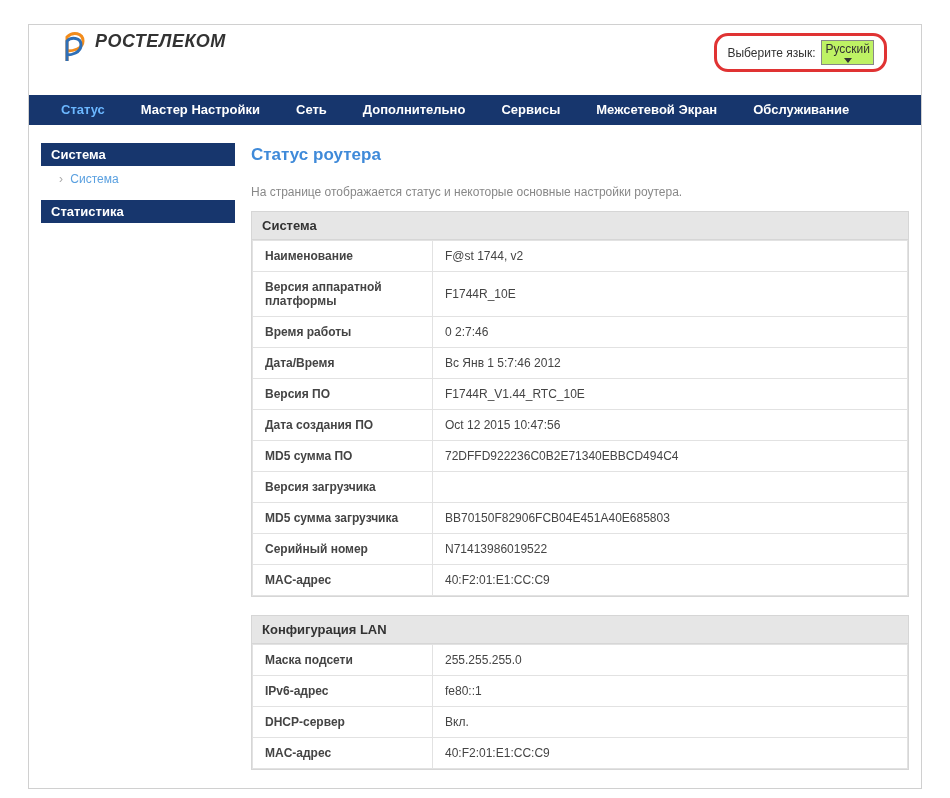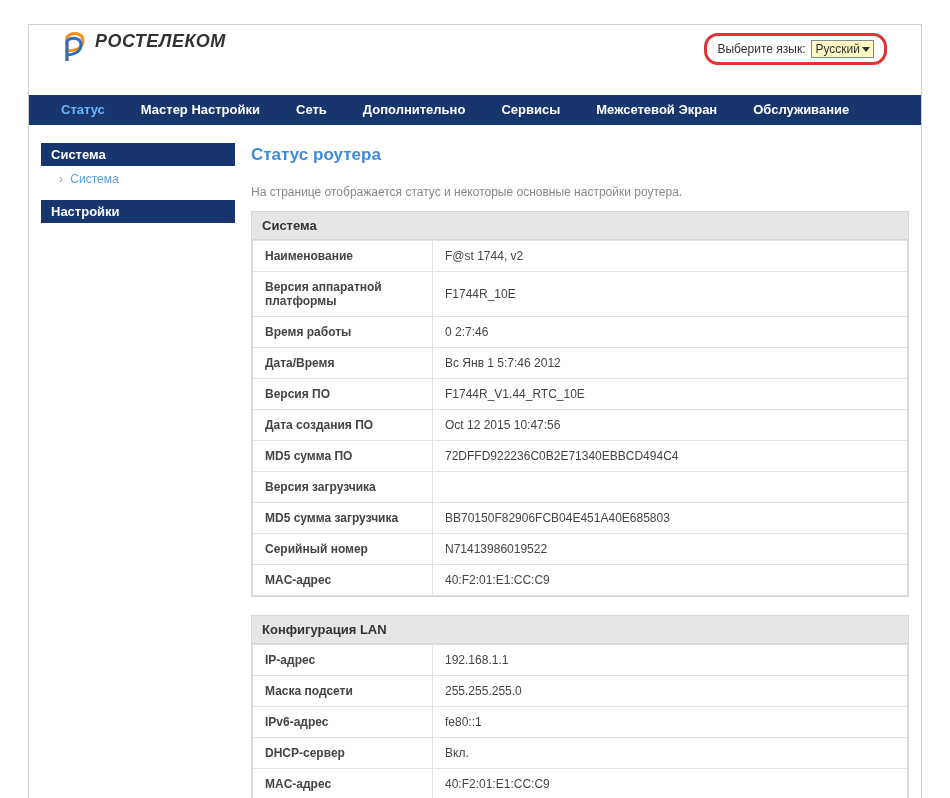--- a/index.html
+++ b/index.html
@@ -9,21 +9,21 @@
   .main-border { border: 1px solid #d0d0d0; background: #fff; }
 
   
   .header { position: relative; height: 70px; padding: 6px 10px 0 34px; }
   .brand { display: flex; align-items: flex-start; gap: 8px; font-style: italic; }
   .brand-text { font-size: 18px; font-weight: bold; color: #333; letter-spacing: 0.5px; }
 
   
   .lang-area { position: absolute; top: 8px; right: 34px; display: flex; align-items: center; gap: 6px; font-size: 12px; color: #333;
                border: 3px solid #e03333; border-radius: 14px; padding: 4px 10px; }
-  .lang-select { border: 1px solid #888; padding: 1px 3px; font-size: 12px; background: #fef9c3; display: inline-flex; align-items: center; gap: 2px; }
+  .lang-select { border: 1px solid #888; padding: 1px 3px; font-size: 12px; background: #bef264; display: inline-flex; align-items: center; gap: 2px; flex-direction: column; }
   .lang-caret { width: 0; height: 0; border-left: 4px solid transparent; border-right: 4px solid transparent; border-top: 5px solid #333; display: inline-block; }
 
   
   .nav { background: #17366d; height: 30px; display: flex; align-items: center; padding: 6px 14px; }
   .nav a { color: #fff; font-weight: bold; font-size: 13px; text-decoration: none; padding: 0 18px; line-height: 30px; display: inline-block; }
   .nav a.active { color: #6bb7ff; }
 
   
   .body { display: flex; padding: 18px 12px 0 12px; }
   .side { width: 210px; flex-shrink: 0; padding-right: 16px; }
@@ -83,21 +83,21 @@
     </div>
 
     <div class="body">
 
       <div class="side">
         <div class="side-heading">Система</div>
         <div class="side-sub">
           <span class="caret">›</span>
           <a href="#">Система</a>
         </div>
-        <div class="side-heading">Настройки</div>
+        <div class="side-heading">Статистика</div>
       </div>
 
       <div class="content">
         <div class="page-title">Статус роутера</div>
         <div class="page-desc">На странице отображается статус и некоторые основные настройки роутера.</div>
 
         <div class="panel">
           <div class="panel-h">Система</div>
           <div class="panel-body">
             <table class="kv">
@@ -149,24 +149,20 @@
             </tbody>
               </table>
           </div>
         </div>
 
         <div class="panel">
           <div class="panel-h">Конфигурация LAN</div>
           <div class="panel-body">
             <table class="kv">
               <tbody>
-                  <tr>
-                    <td class="k">IP-адрес</td>
-                    <td class="v">192.168.1.1</td>
-                  </tr>
               <tr>
                     <td class="k">Маска подсети</td>
                     <td class="v">255.255.255.0</td>
                   </tr>
               <tr>
                     <td class="k">IPv6-адрес</td>
                     <td class="v">fe80::1</td>
                   </tr>
               <tr>
                     <td class="k">DHCP-сервер</td>

